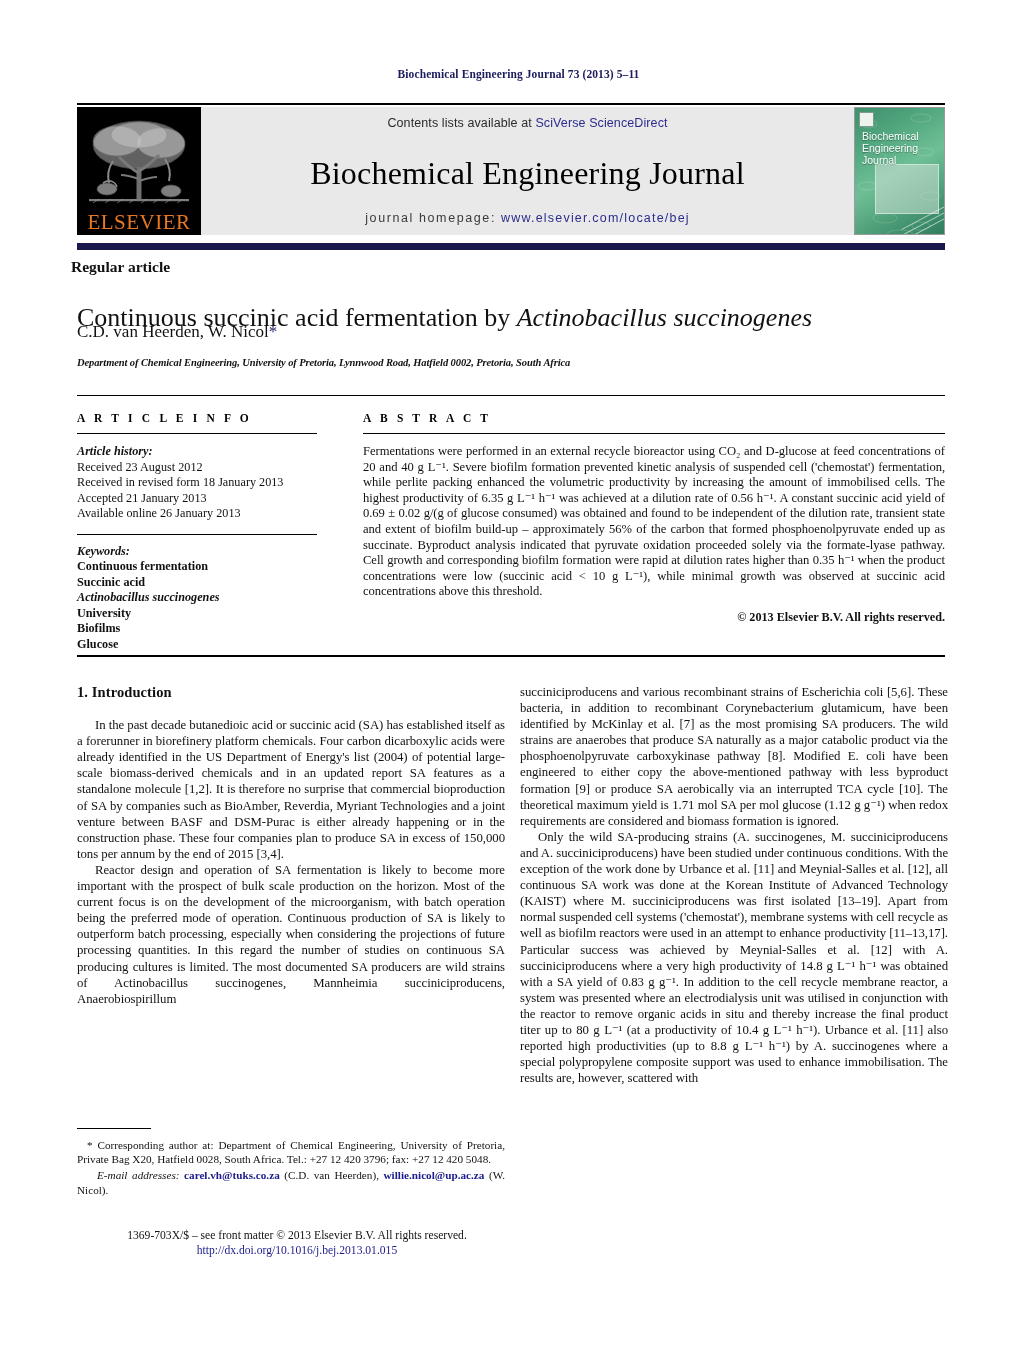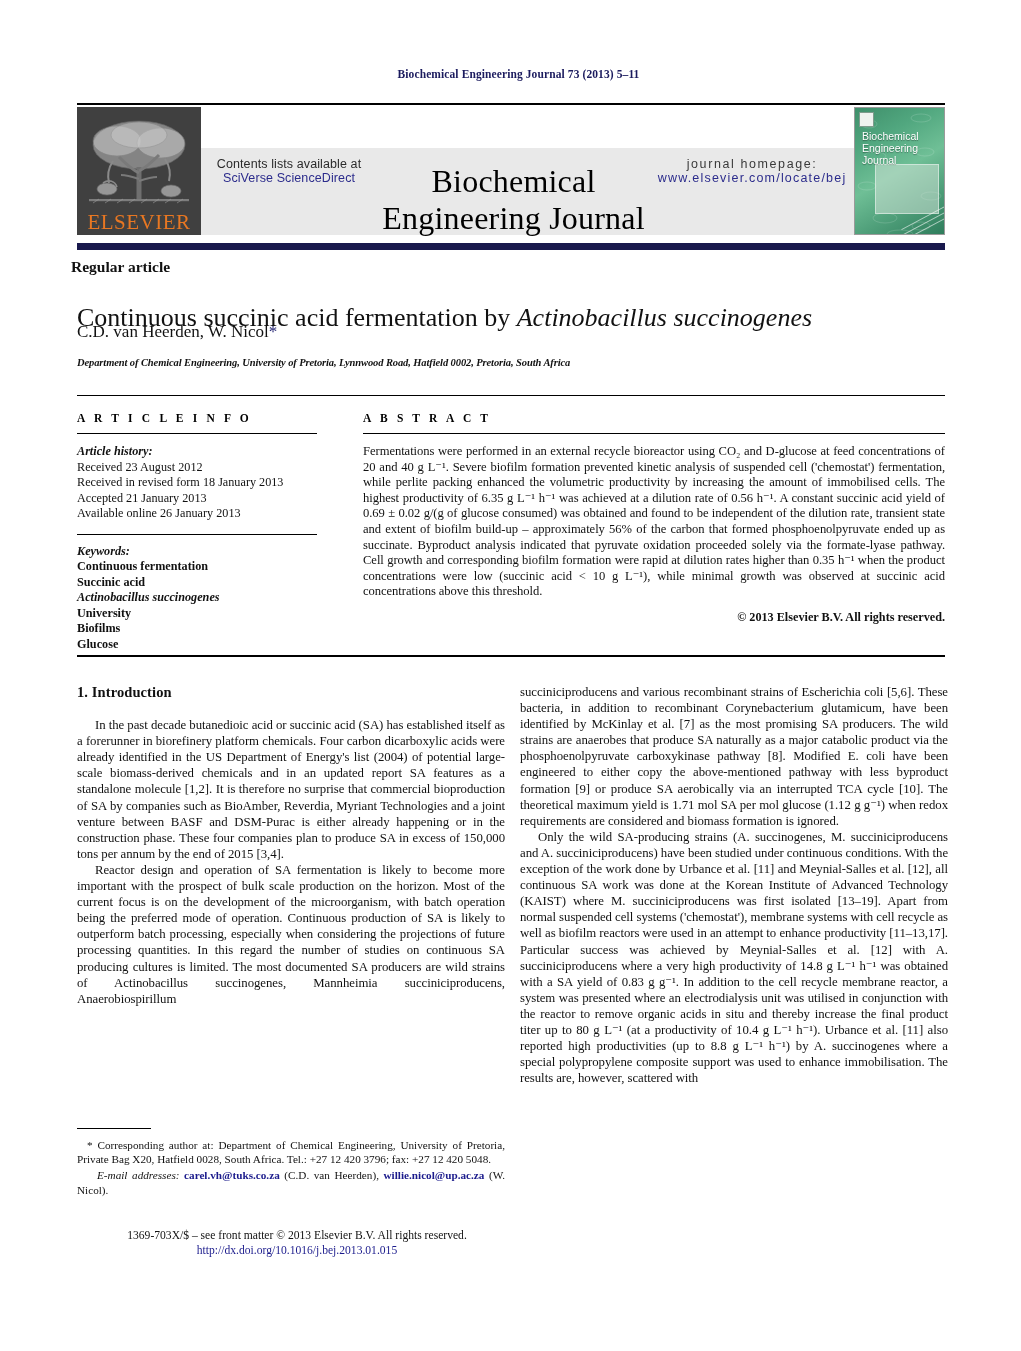--- a/index.html
+++ b/index.html
@@ -55,21 +55,21 @@
     left: 0;
     width: 868px;
     height: 128px;
     display: flex;
     align-items: stretch;
   }
   .elsevier-logo {
     width: 124px;
     flex: 0 0 124px;
     position: relative;
-    background: #404040;
+    background: #000000;
     display: flex;
     flex-direction: column;
     align-items: center;
     justify-content: flex-end;
     padding-bottom: 2px;
     box-sizing: border-box;
   }
   .elsevier-tree {
     width: 112px;
     height: 96px;
@@ -83,24 +83,24 @@
     letter-spacing: 0.5px;
     color: #E87722;
     line-height: 1;
     margin-top: 1px;
   }
   .masthead-center {
     flex: 1 1 auto;
     background: #e9e9e9;
     position: relative;
     display: flex;
+    flex-direction: column;
     justify-content: space-between;
     padding: 9px 0 8px 0;
     box-sizing: border-box;
-    margin-top: 41px;
   }
   .contents-line {
     text-align: center;
     font-family: "Liberation Sans", sans-serif;
     font-size: 12.5px;
     color: #2b2b2b;
     letter-spacing: 0.1px;
   }
   .contents-line .sd-link {
     color: #2c2c8c;

